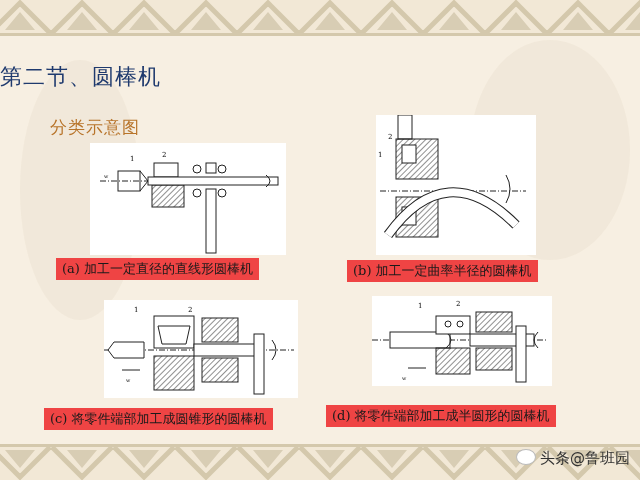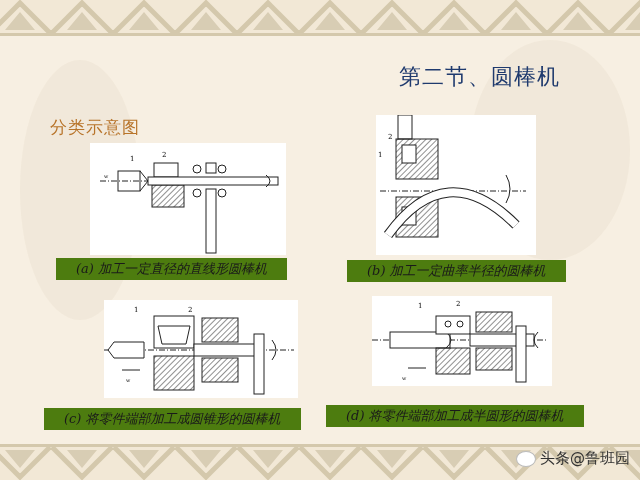--- a/index.html
+++ b/index.html
@@ -1,25 +1,25 @@
 <!DOCTYPE html>
 <html><head>
 <meta charset="utf-8">
 <style>
   html,body{margin:0;padding:0;}
   body{width:640px;height:480px;position:relative;overflow:hidden;background:#f7efe2;font-family:"DejaVu Serif",serif;}
   .bg-brush{position:absolute;border-radius:50%;background:rgba(200,180,150,0.10);}
   .border-top,.border-bottom{position:absolute;left:0;width:640px;height:36px;}
   .border-top{top:0;}
   .border-bottom{bottom:0;}
-  .title{position:absolute;top:62px;left:0;width:560px;text-align:right;font-family:"DejaVu Sans",sans-serif;font-size:22px;color:#1f3a6e;letter-spacing:1px;}
+  .title{position:absolute;top:62px;left:0;width:560px;text-align:left;font-family:"DejaVu Sans",sans-serif;font-size:22px;color:#1f3a6e;letter-spacing:1px;}
   .subtitle{position:absolute;top:116px;left:50px;font-family:"DejaVu Sans",sans-serif;font-size:17px;color:#b8742a;letter-spacing:1px;text-align:right;}
   .fig{position:absolute;background:#ffffff;}
-  .cap{position:absolute;background:#4d7c0f;font-family:"DejaVu Serif",serif;font-size:13px;color:#1a1a1a;white-space:nowrap;padding:2px 20px;font-style:italic;}
-  .watermark{position:absolute;right:10px;bottom:12px;font-family:"DejaVu Sans",sans-serif;font-size:15px;color:#333;display:flex;align-items:center;gap:4px;}
+  .cap{position:absolute;background:#ef4444;font-family:"DejaVu Serif",serif;font-size:13px;color:#1a1a1a;white-space:nowrap;padding:2px 6px;}
+  .watermark{position:absolute;right:10px;bottom:12px;font-family:"DejaVu Sans",sans-serif;font-size:15px;color:#333;display:flex;gap:4px;}
   .wm-icon{width:18px;height:14px;background:#fff;border-radius:50%;border:1px solid #bbb;}
   svg{display:block;}
 </style>
 </head>
 <body>
 
 <div class="bg-brush" style="left:20px;top:60px;width:120px;height:260px;"></div>
 <div class="bg-brush" style="left:470px;top:40px;width:160px;height:220px;"></div>
 
 <svg class="border-top" viewBox="0 0 640 36">

